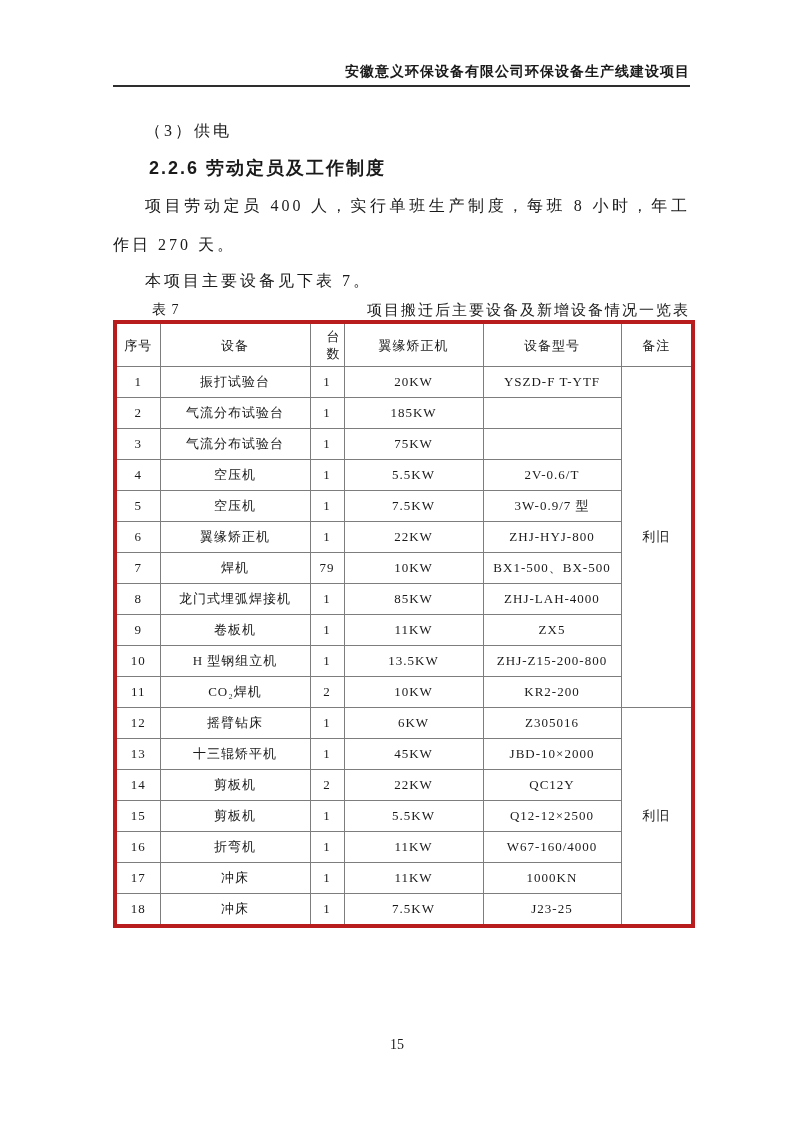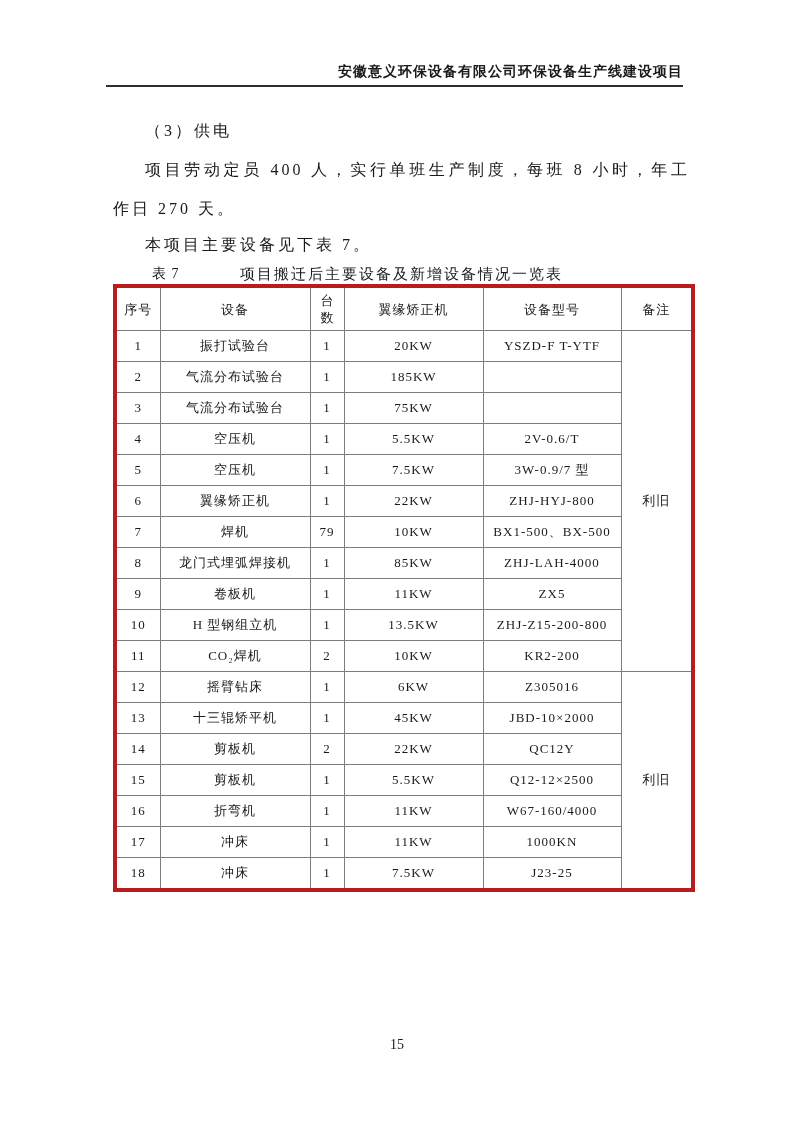--- a/index.html
+++ b/index.html
@@ -3,54 +3,54 @@
 <meta charset="utf-8">
 <style>
   html,body { margin:0; padding:0; background:#e9e9e9; }
   .page {
     position:relative; width:794px; height:1123px; margin:0 auto;
     background:#ffffff; overflow:hidden;
     font-family:"Liberation Serif","DejaVu Serif",serif;
     color:var(--text-color,#1a1a1a);
   }
   .page-header {
-    position:absolute; left:106px; top:62px; width:577px;
+    position:absolute; left:113px; top:62px; width:577px;
     text-align:right; font-size:14px; font-weight:bold; letter-spacing:1px;
     line-height:20px; padding-bottom:3px;
     border-bottom:2px solid #2e2e2e;
   }
   .doc-body { position:absolute; left:113px; top:112px; width:577px; }
   .sub-heading { margin:0; font-size:16px; line-height:38px; text-indent:2em; letter-spacing:3px; }
   .para { margin:0; font-size:16px; line-height:39px; text-indent:2em; letter-spacing:3px;
           text-align:justify; }
   .sec-heading { margin:0; font-size:18px; line-height:36px; text-indent:2em; letter-spacing:2px;
           font-weight:bold; font-family:"Liberation Sans","DejaVu Sans",sans-serif; }
   .para-short { line-height:34px; }
   .caption-row { position:relative; height:20px; margin-top:2px; font-size:14px; line-height:20px; }
   .tbl-label { position:absolute; left:0; top:0; letter-spacing:1px;margin-left:39px; }
-  .tbl-caption { display:block; text-align:center; font-size:15px; letter-spacing:2px; }
+  .tbl-caption { display:block; text-align:right; font-size:15px; letter-spacing:2px; }
   table.equip {
     width:578px; border-collapse:collapse; table-layout:fixed;
     font-size:13px; margin-top:0;
   }
   table.equip col.c1 { width:45px; }
   table.equip col.c2 { width:150px; }
   table.equip col.c3 { width:34px; }
   table.equip col.c4 { width:139px; }
   table.equip col.c5 { width:138px; }
   table.equip col.c6 { width:72px; }
   table.equip th, table.equip td {
     border:1px solid var(--border-color,#7d7d7d);
     text-align:center; vertical-align:middle;
     padding:0 2px; letter-spacing:1px; font-weight:normal;
     overflow:hidden; color:var(--text-color,#1a1a1a);
   }
   table.equip { border:4px solid #b91c1c; }
   table.equip thead th { height:42px; line-height:17px; }
-  table.equip thead th:nth-child(3) { padding:0 10px; }
+  table.equip thead th:nth-child(3) { padding:0 16px; }
   table.equip thead tr { border-bottom:1.5px solid #5a5a5a; }
   table.equip tbody td { height:30px; }
   .page-footer {
     position:absolute; left:0; top:1036px; width:794px;
     text-align:center; font-size:14px; line-height:18px;
   }
 </style>
 </head>
 <body>
 
@@ -58,20 +58,21 @@
 
   <div class="page-header">
     <span>安徽意义环保设备有限公司环保设备生产线建设项目</span>
   </div>
 
   <div class="doc-body">
 
     <p class="sub-heading">（3）供电</p>
 
 
+    <p class="sec-heading">2.2.6 劳动定员及工作制度</p>
 
     <p class="para">项目劳动定员 400 人，实行单班生产制度，每班 8 小时，年工作日 270 天。</p>
 
 
     <p class="para para-short">本项目主要设备见下表 7。</p>
 
     <div class="caption-row">
       <span class="tbl-label">表 7</span>
       <span class="tbl-caption">项目搬迁后主要设备及新增设备情况一览表</span>
     </div>

